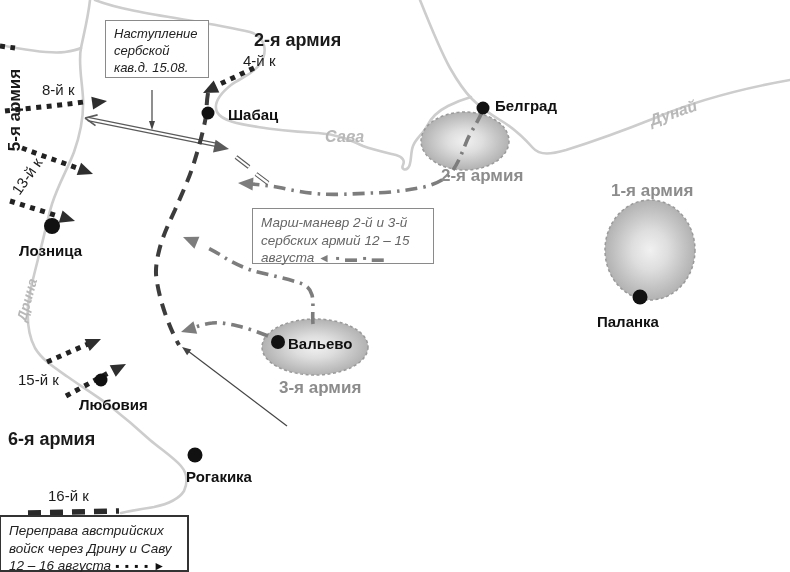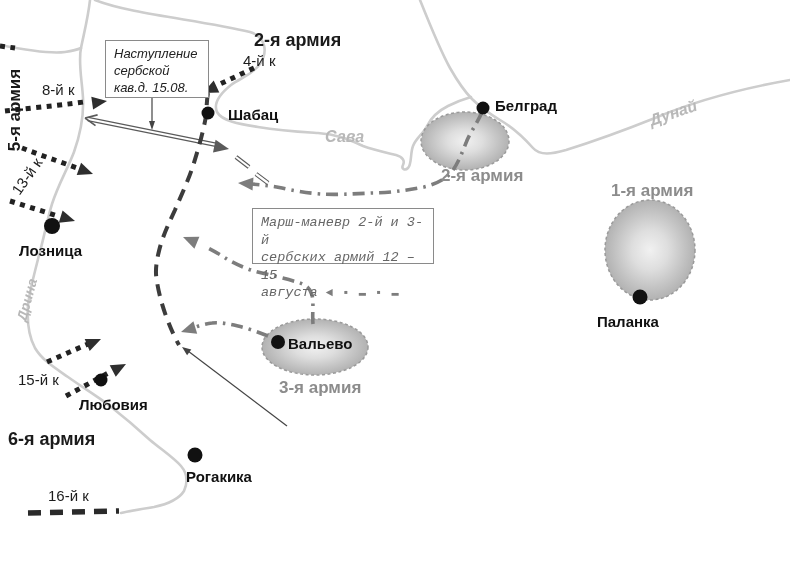--- a/index.html
+++ b/index.html
@@ -11,21 +11,21 @@
   .army-label{font-weight:bold;font-size:18px;fill:#1a1a1a;}
   .army-label-sm{font-weight:bold;font-size:17px;fill:#1a1a1a;}
   .army-gray{font-weight:bold;font-size:17px;fill:#8c8c8c;}
   .corps-label{font-size:15px;fill:#1c1c1c;}
   .river-label{font-style:italic;font-weight:bold;font-size:16px;fill:#b8b8b8;}
   .river-label-sm{font-style:italic;font-weight:bold;font-size:14px;fill:#b8b8b8;}
   .callout{position:absolute;background:#fff;border:1px solid #8a8a8a;
            padding:5px 8px;font-style:italic;font-size:13px;line-height:1.3;color:#222;box-sizing:border-box;}
   .callout .txt{white-space:pre-line;}
   .callout .sym{font-style:normal;letter-spacing:1px;white-space:nowrap;}
-  #box-march{color:#666;font-family:Liberation Mono, monospace;}
+  #box-march{color:#666;}
   #box-march .sym{color:#7d7d7d;font-size:12px;}
   #box-frontline{border-color:#555;}
   #box-crossing{border:2px solid #333;}
   #box-crossing .sym{color:#111;font-size:12px;}
 </style>
 </head>
 <body>
 
 <div class="stage">
 <svg width="790" height="572" viewBox="0 0 790 572">
@@ -149,27 +149,33 @@
     <text class="city-label" x="228" y="120">Шабац</text>
     <text class="city-label" x="495" y="111">Белград</text>
     <text class="city-label" x="19" y="256">Лозница</text>
     <text class="city-label" x="288" y="349">Вальево</text>
     <text class="city-label" x="597" y="327">Паланка</text>
     <text class="city-label" x="79" y="410">Любовия</text>
     <text class="city-label" x="186" y="482">Рогакика</text>
   </g>
 </svg>
 
-<div class="callout" id="box-cavalry" style="left:105px;top:40px;width:104px;height:58px;">
+<div class="callout" id="box-cavalry" style="left:105px;top:20px;width:104px;height:58px;">
   <span class="txt">Наступление
 сербской
 кав.д. 15.08.</span>
 </div>
 
 <div class="callout" id="box-march" style="left:252px;top:208px;width:182px;height:56px;font-size:13.5px;">
   <span class="txt">Марш-маневр 2-й и 3-й
 сербских армий 12 – 15
 августа</span>
   <span class="sym">◄ ▪ ▬ ▪ ▬</span>
 </div>
 
 
+<div class="callout" id="box-crossing" style="left:-1px;top:515px;width:190px;height:57px;font-size:13.5px;">
+  <span class="txt">Переправа австрийских
+войск через Дрину и Саву
+12 – 16 августа</span>
+  <span class="sym">▪ ▪ ▪ ▪ ►</span>
+</div>
 </div>
 
 </body></html>

